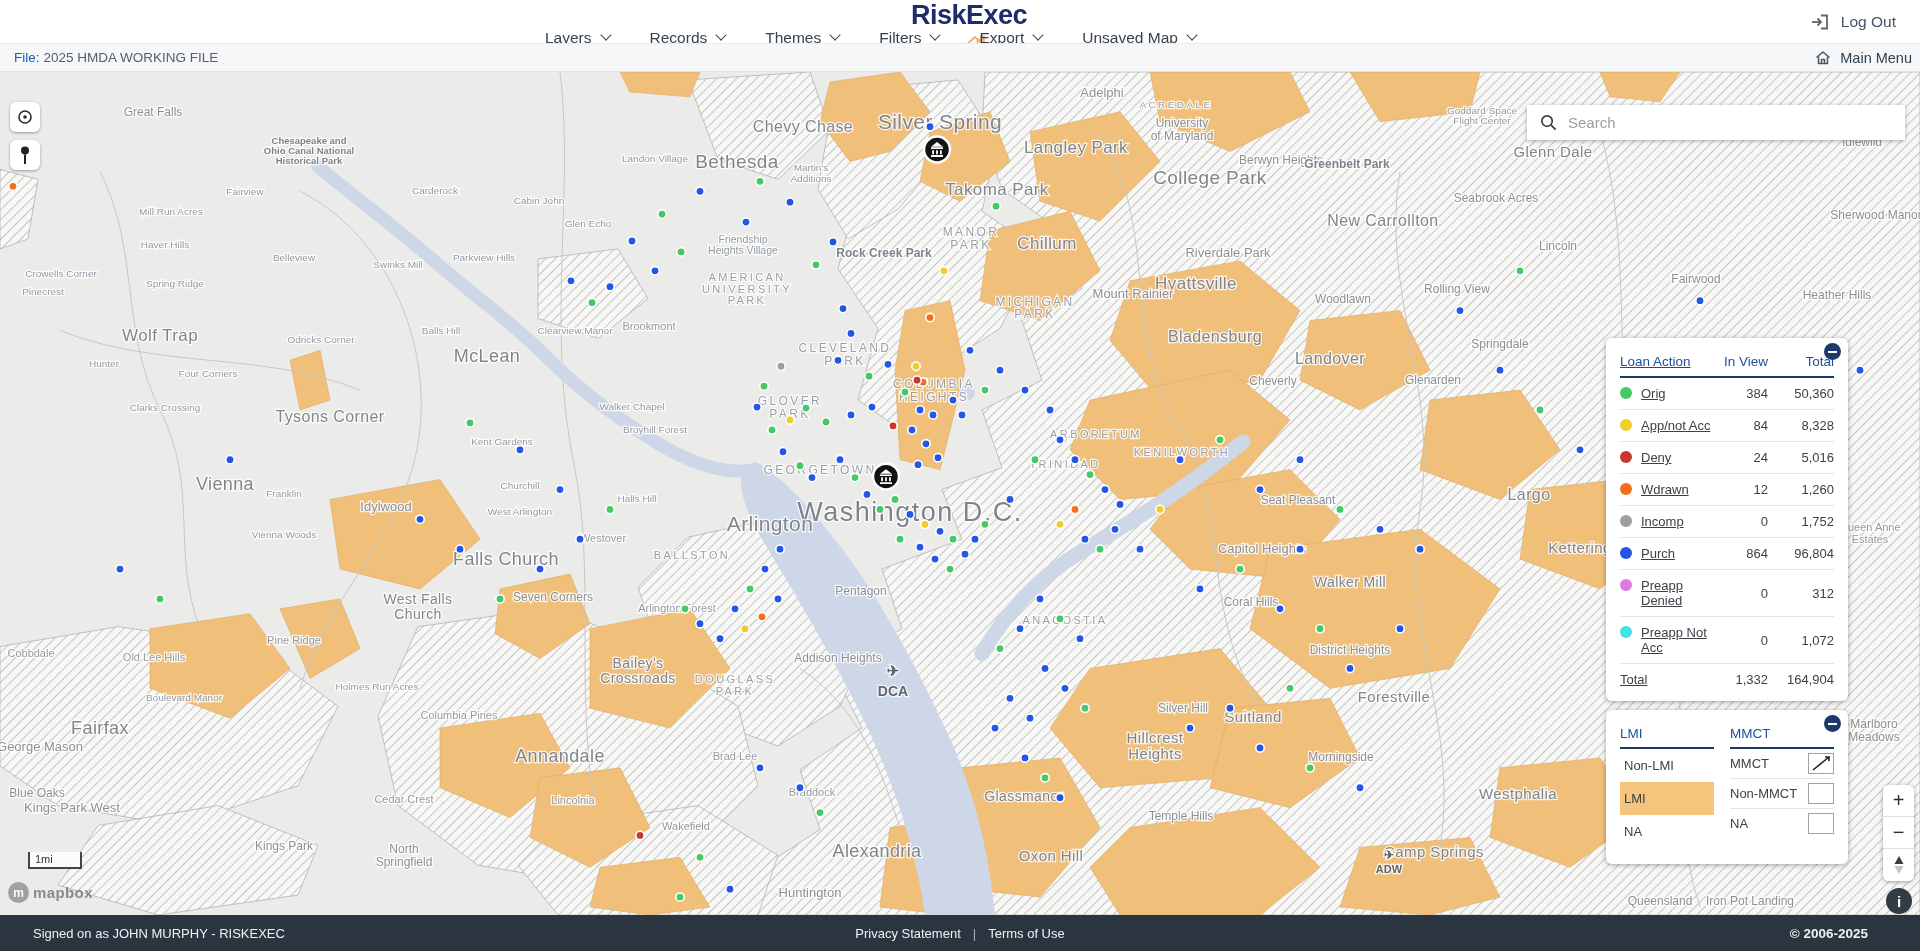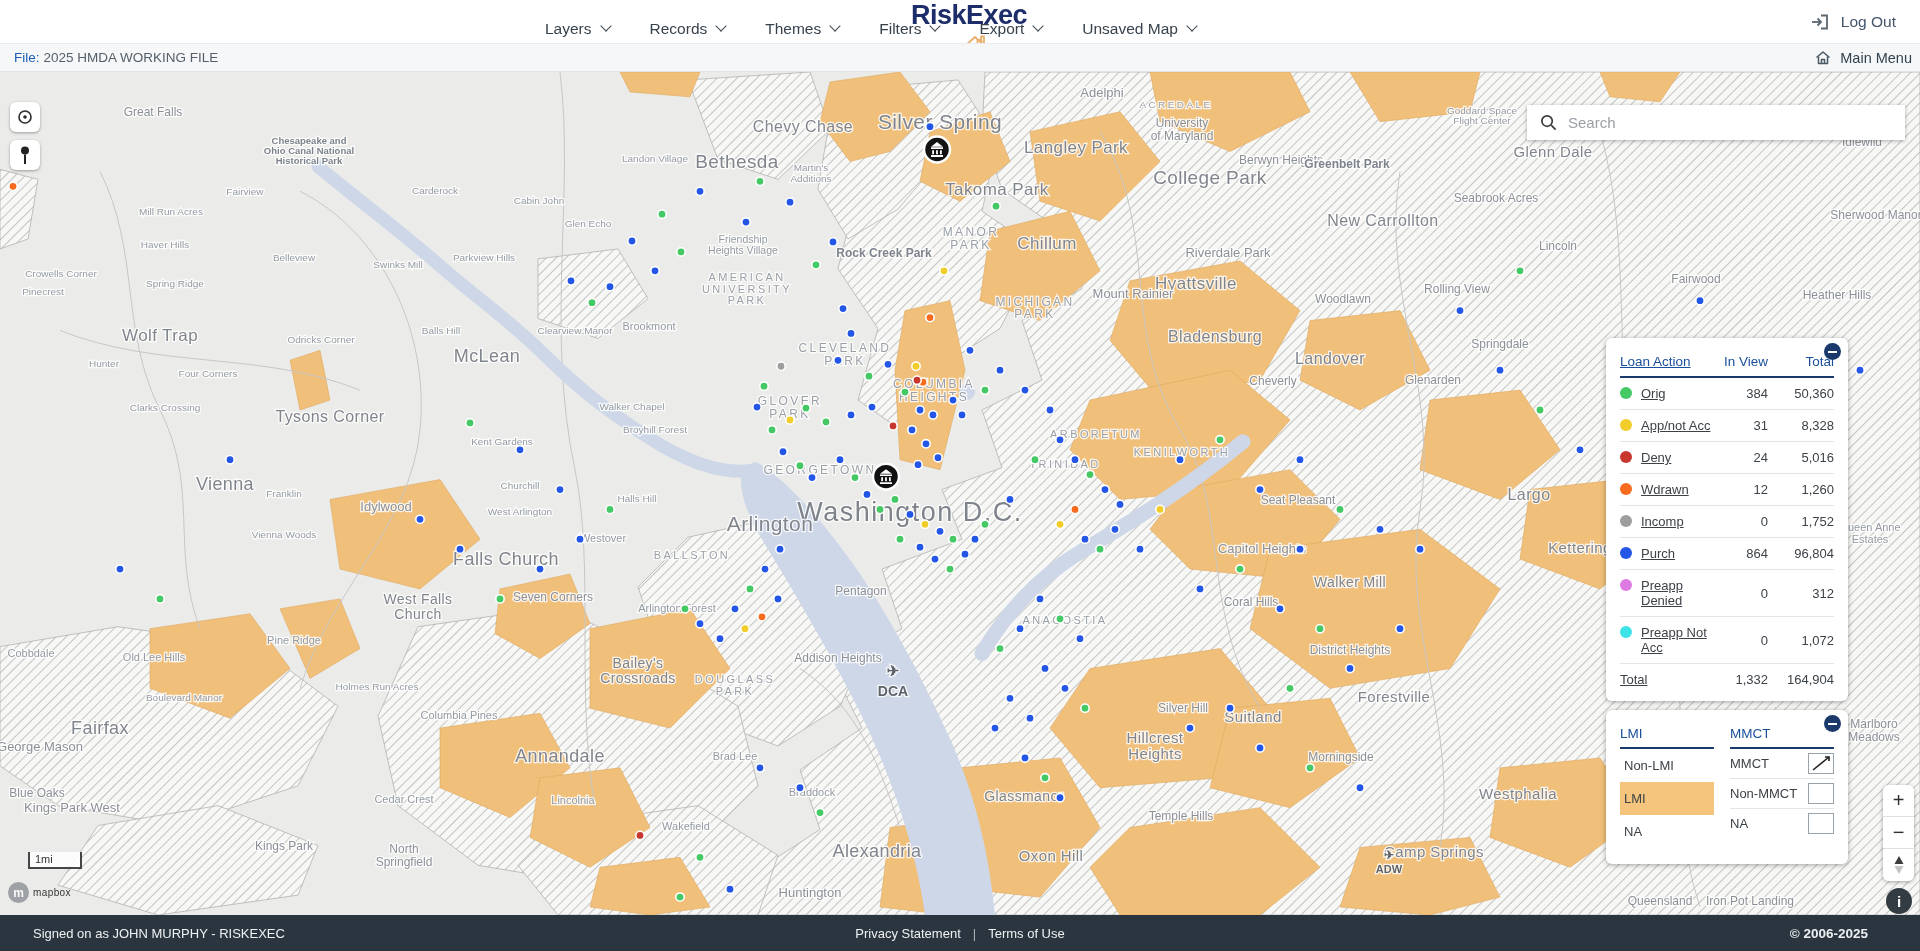--- a/index.html
+++ b/index.html
@@ -3,21 +3,21 @@
 <meta charset="utf-8">
 <style>
   * { box-sizing: border-box; margin: 0; padding: 0; }
   html,body { width:1920px; height:951px; overflow:hidden; font-family:"Liberation Sans",sans-serif; background:#fff; }
 
   
   .header { position:relative; height:43px; background:#fff; display:flex; align-items:center;flex-direction:column; }
   .brand { margin-left:18px; font-size:27px; font-weight:800; color:#1d2d69; letter-spacing:-0.5px; }
   .app-icon { margin-left:30px; display:flex; align-items:center; }
   .app-title { margin-left:22px; font-size:18px; font-weight:500; color:#3a3f45; }
-  .nav { position:absolute; left:545px; top:7px; height:100%; display:flex; align-items:center; gap:40px; }
+  .nav { position:absolute; left:545px; top:16px; height:100%; display:flex; align-items:center; gap:40px; }
   .nav-item { display:flex; align-items:center; gap:10px; font-size:15.5px; color:#37424c; cursor:pointer; white-space:nowrap; }
   .chev { width:8px; height:8px; border-right:1.7px solid #3c4750; border-bottom:1.7px solid #3c4750; transform:rotate(45deg); margin-top:-5px; }
   .logout { position:absolute; right:24px; top:0; height:100%; display:flex; align-items:center; gap:10px; font-size:15.5px; color:#44546a; cursor:pointer; }
 
   
   .subheader { position:relative; height:29px; background:#f6f7f8; border-top:1px solid #e9ebed; border-bottom:1px solid #e1e3e5; display:flex; align-items:center; font-size:13.5px; }
   .file-line { margin-left:14px; }
   .file-label { color:#1a5db4; }
   .file-name { color:#56606a; margin-left:4px; }
   .main-menu { position:absolute; right:8px; display:flex; align-items:center; gap:8px; color:#33424f; font-size:14.5px; cursor:pointer; }
@@ -74,21 +74,21 @@
               color:#2f2f2f; border-bottom:1px solid #e0e0e0; cursor:pointer; background:#fff; }
   .zoom-btn:last-child { border-bottom:none; }
   .info-btn { position:absolute; right:8px; top:816px; width:26px; height:26px; border-radius:50%; background:#343c43;
               color:#fff; font-weight:bold; font-size:15px; display:flex; align-items:center; justify-content:center; cursor:pointer; }
 
   .scale { position:absolute; left:28px; bottom:46px; width:54px; height:17px; border:2px solid #454545; border-top:none;
            background:rgba(255,255,255,.85); font-size:11px; color:#333; padding-left:5px; line-height:15px; }
   .mapbox { position:absolute; left:8px; bottom:12px; display:flex; align-items:center; gap:4px; opacity:.8; cursor:pointer; }
   .mb-circle { width:21px; height:21px; border-radius:50%; background:#8b9096; color:#fff; font-weight:bold;
                display:flex; align-items:center; justify-content:center; font-size:12px; }
-  .mb-word { color:#000000; font-weight:400; font-size:10px; letter-spacing:.4px; }
+  .mb-word { color:#737373; font-weight:700; font-size:15px; letter-spacing:.4px; }
 
   
   .footer { position:absolute; bottom:0; left:0; height:36px; width:100%; background:#2b353f; display:flex;
             align-items:center; color:#eef1f3; font-size:13px; }
   .signed { margin-left:33px; }
   .links { position:absolute; left:50%; transform:translateX(-50%); display:flex; gap:12px; align-items:center; }
   .links span { cursor:pointer; }
   .links .sep { color:#aab3bb; cursor:default; }
   .copy { position:absolute; right:52px; font-weight:700; font-size:13.5px; }
 </style>
@@ -562,21 +562,21 @@
             <span>Orig</span>
           </span>
           <span class="col-iv">384</span>
           <span class="col-tot">50,360</span>
         </div>
         <div class="la-row">
           <span class="col-lab">
             <span class="dot" style="background: rgb(242, 205, 42);"></span>
             <span>App/not Acc</span>
           </span>
-          <span class="col-iv">31</span>
+          <span class="col-iv">84</span>
           <span class="col-tot">8,328</span>
         </div>
         <div class="la-row">
           <span class="col-lab">
             <span class="dot" style="background: rgb(200, 55, 47);"></span>
             <span>Deny</span>
           </span>
           <span class="col-iv">24</span>
           <span class="col-tot">5,016</span>
         </div>

